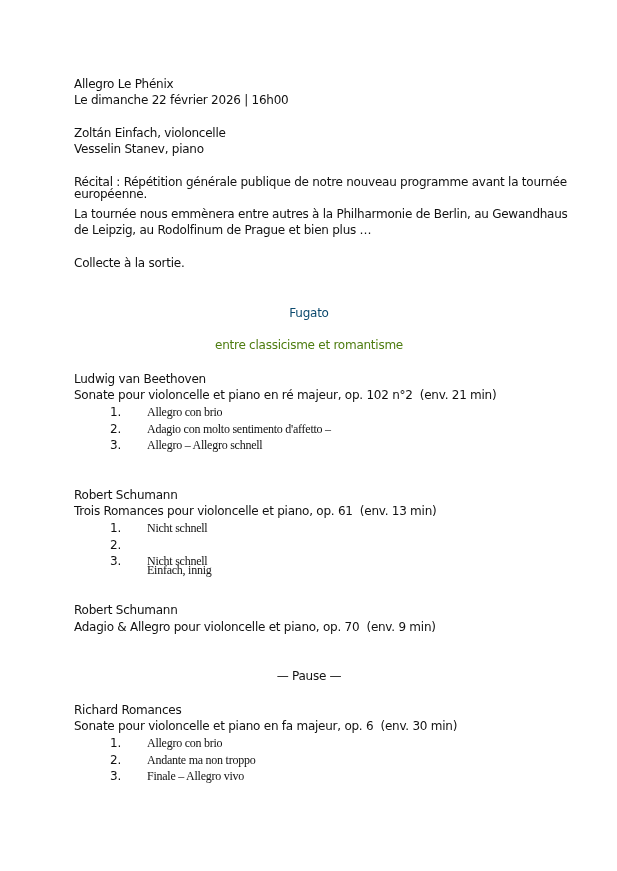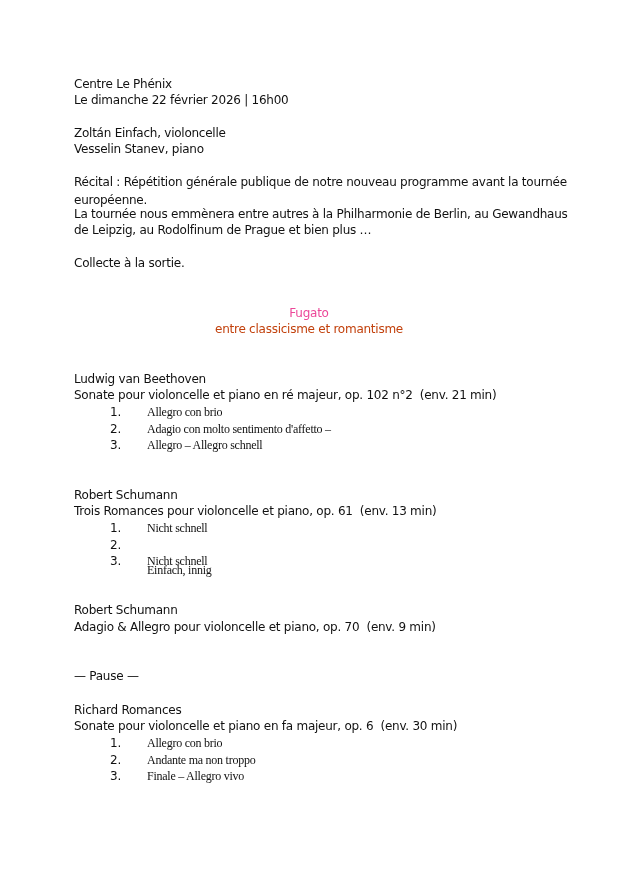--- a/index.html
+++ b/index.html
@@ -36,20 +36,21 @@
       width: 470px;
       text-align: center;
       white-space: nowrap;
       line-height: 16px;
       color: #2f4f8f;
     }
     .pause {
       position: absolute;
       left: 0;
       width: 470px;
+      text-align: center;
       white-space: nowrap;
       line-height: 16px;
     }
     .mv-num {
       position: absolute;
       left: 36px;
       line-height: 16px;
     }
     .mv-title {
       position: absolute;
@@ -58,34 +59,34 @@
       white-space: nowrap;
       font-family: Liberation Serif, serif;
     }
     .dur { font-style: normal; }
   </style>
 </head>
 <body>
 
 <div class="page">
 
-  <div class="line" style="top:76px">Centre Le Phénix</div>
+  <div class="line" style="top:76px">Allegro Le Phénix</div>
   <div class="line" style="top:92px">Le dimanche 22 février 2026 | 16h00</div>
 
   <div class="line" style="top:125px">Zoltán Einfach, violoncelle</div>
   <div class="line" style="top:141px">Vesselin Stanev, piano</div>
 
   <div class="line" style="top:174px">Récital : Répétition générale publique de notre nouveau programme avant la tournée</div>
-  <div class="line" style="top:192px">européenne.</div>
+  <div class="line" style="top:186px">européenne.</div>
   <div class="line italic" style="top:206px">La tournée nous emmènera entre autres à la Philharmonie de Berlin, au Gewandhaus</div>
   <div class="line italic" style="top:222px">de Leipzig, au Rodolfinum de Prague et bien plus …</div>
   <div class="line" style="top:255px">Collecte à la sortie.</div>
 
-  <div class="center italic" style="top: 305px; color: #ec4899;">Fugato</div>
-  <div class="center" style="top: 321px; color: #c2410c;">entre classicisme et romantisme</div>
+  <div class="center italic" style="top: 305px; color: #0c4a6e;">Fugato</div>
+  <div class="center" style="top: 337px; color: #4d7c0f;">entre classicisme et romantisme</div>
 
   <div>
     <div class="line" style="top:371px">Ludwig van Beethoven</div>
     <div class="line" style="top:387px">
       <span class="italic">Sonate pour violoncelle et piano en ré majeur, op. 102 n°2</span>&nbsp;
       <span class="dur">(env. 21 min)</span>
     </div>
     <div>
       <span class="mv-num" style="top:404px">1.</span>
       <span class="mv-title" style="top:404px">Allegro con brio</span>

